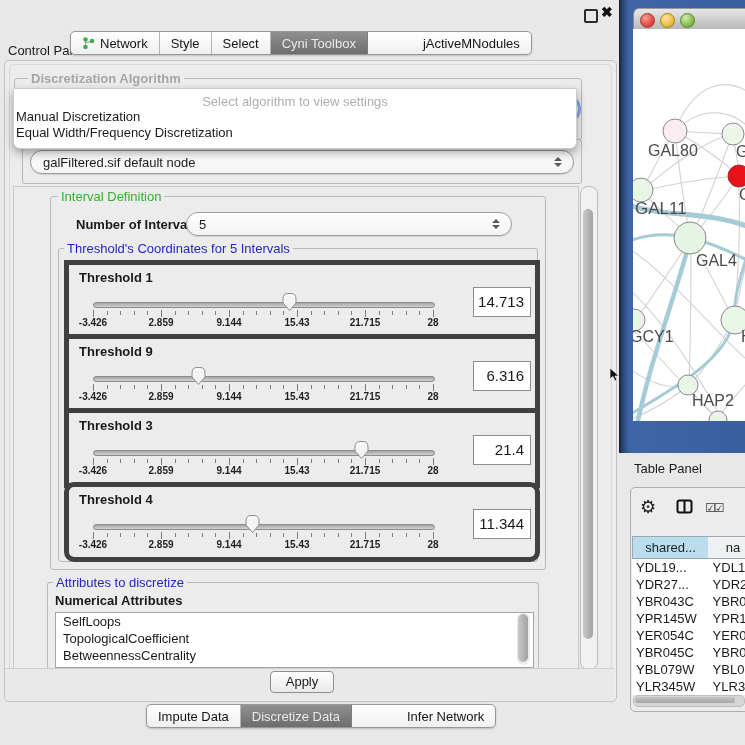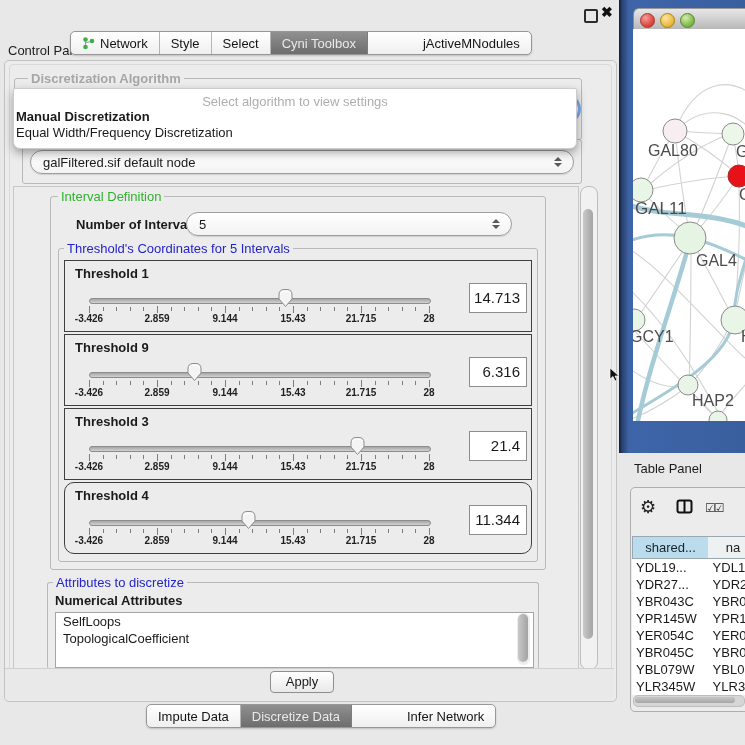--- a/index.html
+++ b/index.html
@@ -32,21 +32,21 @@
   .arr-dn{width:0;height:0;border-left:4px solid transparent;border-right:4px solid transparent;border-top:4px solid #5a5a5a;}
   
   .faded-label{color:#a6a6a6;font-weight:bold;}
   .focusring{left:22px;top:97px;width:556px;height:24px;border-radius:13px;background:#f7f7f7;
              box-shadow:0 0 0 3px rgba(105,160,235,.85);z-index:4;}
   .popup{left:13px;top:88px;width:562px;height:59px;background:#fff;border:1px solid #cccccc;
          border-radius:2px 2px 7px 7px;box-shadow:0 4px 10px rgba(0,0,0,.35);z-index:5;}
   .popup .ph{position:absolute;left:0;right:0;top:5px;text-align:center;color:#aeaeae;font-size:13px;}
   .popup .it{position:absolute;left:2px;font-size:13px;white-space:nowrap;}
   
-  .tpanel{position:absolute;left:64px;width:466px;height:70px;border:1px solid #404040;background:#ececec;}
+  .tpanel{position:absolute;left:64px;width:466px;height:70px;border:5px solid #404040;background:#ececec;}
   .tlabel{position:absolute;left:10px;top:5px;font-weight:bold;font-size:13px;}
   .tvalue{position:absolute;right:4px;top:22px;width:50px;height:28px;background:#fff;border:1px solid #8d8d8d;
           font-size:15px;text-align:right;line-height:28px;padding-right:6px;}
   .track{position:absolute;left:24px;top:37px;width:340px;height:4px;border-radius:3px;
          background:linear-gradient(#a5a5a5,#d2d2d2);border:1px solid #8c8c8c;}
   .thumb{position:absolute;top:27px;width:17px;height:20px;}
   .tick{position:absolute;width:1px;background:#7d7d7d;}
   .ticklabel{position:absolute;top:52px;font-size:10px;font-weight:bold;color:#1f1f1f;transform:translateX(-50%);white-space:nowrap;}
   
   .listbox{left:55px;top:612px;width:477px;height:54px;background:#fff;border:1px solid #a5a5a5;overflow:hidden;}
@@ -116,21 +116,21 @@
 
   <div class="abs outer"></div>
   <div class="abs inner-line"></div>
 
   <div class="groupbox" style="left:14px;top:78px;width:566px;height:60px;"></div>
   <div class="grouplabel faded-label" style="left:28px;top:71px;">Discretization Algorithm</div>
   <div class="abs focusring"></div>
 
   <div class="abs popup">
     <div class="ph">Select algorithm to view settings</div>
-    <div class="it" style="top:20px;font-weight:bold;">Manual Discretization</div>
+    <div class="it" style="top:20px;font-weight:normal;">Manual Discretization</div>
     <div class="it" style="top:36px;">Equal Width/Frequency Discretization</div>
   </div>
 
   <div class="groupbox" style="left:22px;top:139px;width:558px;height:43px;"></div>
   <div class="grouplabel" style="left:30px;top:132px;color:#333;">Table Data</div>
   <div class="combo" style="left:30px;top:150px;width:504px;height:22px;">
     <span class="txt">galFiltered.sif default node</span>
     <span class="arrows">
         <span class="arr-up"></span>
         <span class="arr-dn"></span>
@@ -322,20 +322,21 @@
         <div class="ticklabel" style="left: 364px;">28</div>
       </div>
     </div>
 
   <div class="groupbox" style="left:47px;top:582px;width:490px;height:86px;border-bottom:none;"></div>
   <div class="grouplabel" style="left:53px;top:575px;color:#2424cc;">Attributes to discretize</div>
   <div class="abs" style="left:55px;top:593px;font-size:13px;font-weight:bold;">Numerical Attributes</div>
   <div class="abs listbox" id="attr-list">
       <div class="listitem">SelfLoops</div>
       <div class="listitem">TopologicalCoefficient</div>
+      <div class="listitem">BetweennessCentrality</div>
     </div>
   <div class="vscroll" style="left:517px;top:613px;width:13px;height:52px;border:none;background:#ededed;">
     <div class="vthumb" style="left:1px;top:1px;width:10px;height:48px;"></div>
   </div>
 
   <div class="abs apply-row"></div>
   <div class="btn" style="left:270px;top:671px;width:62px;height:20px;line-height:20px;">Apply</div>
 
   <div class="seg" id="bottom-tabs" style="left:146px;top:704px;">
       <div class="tab">

